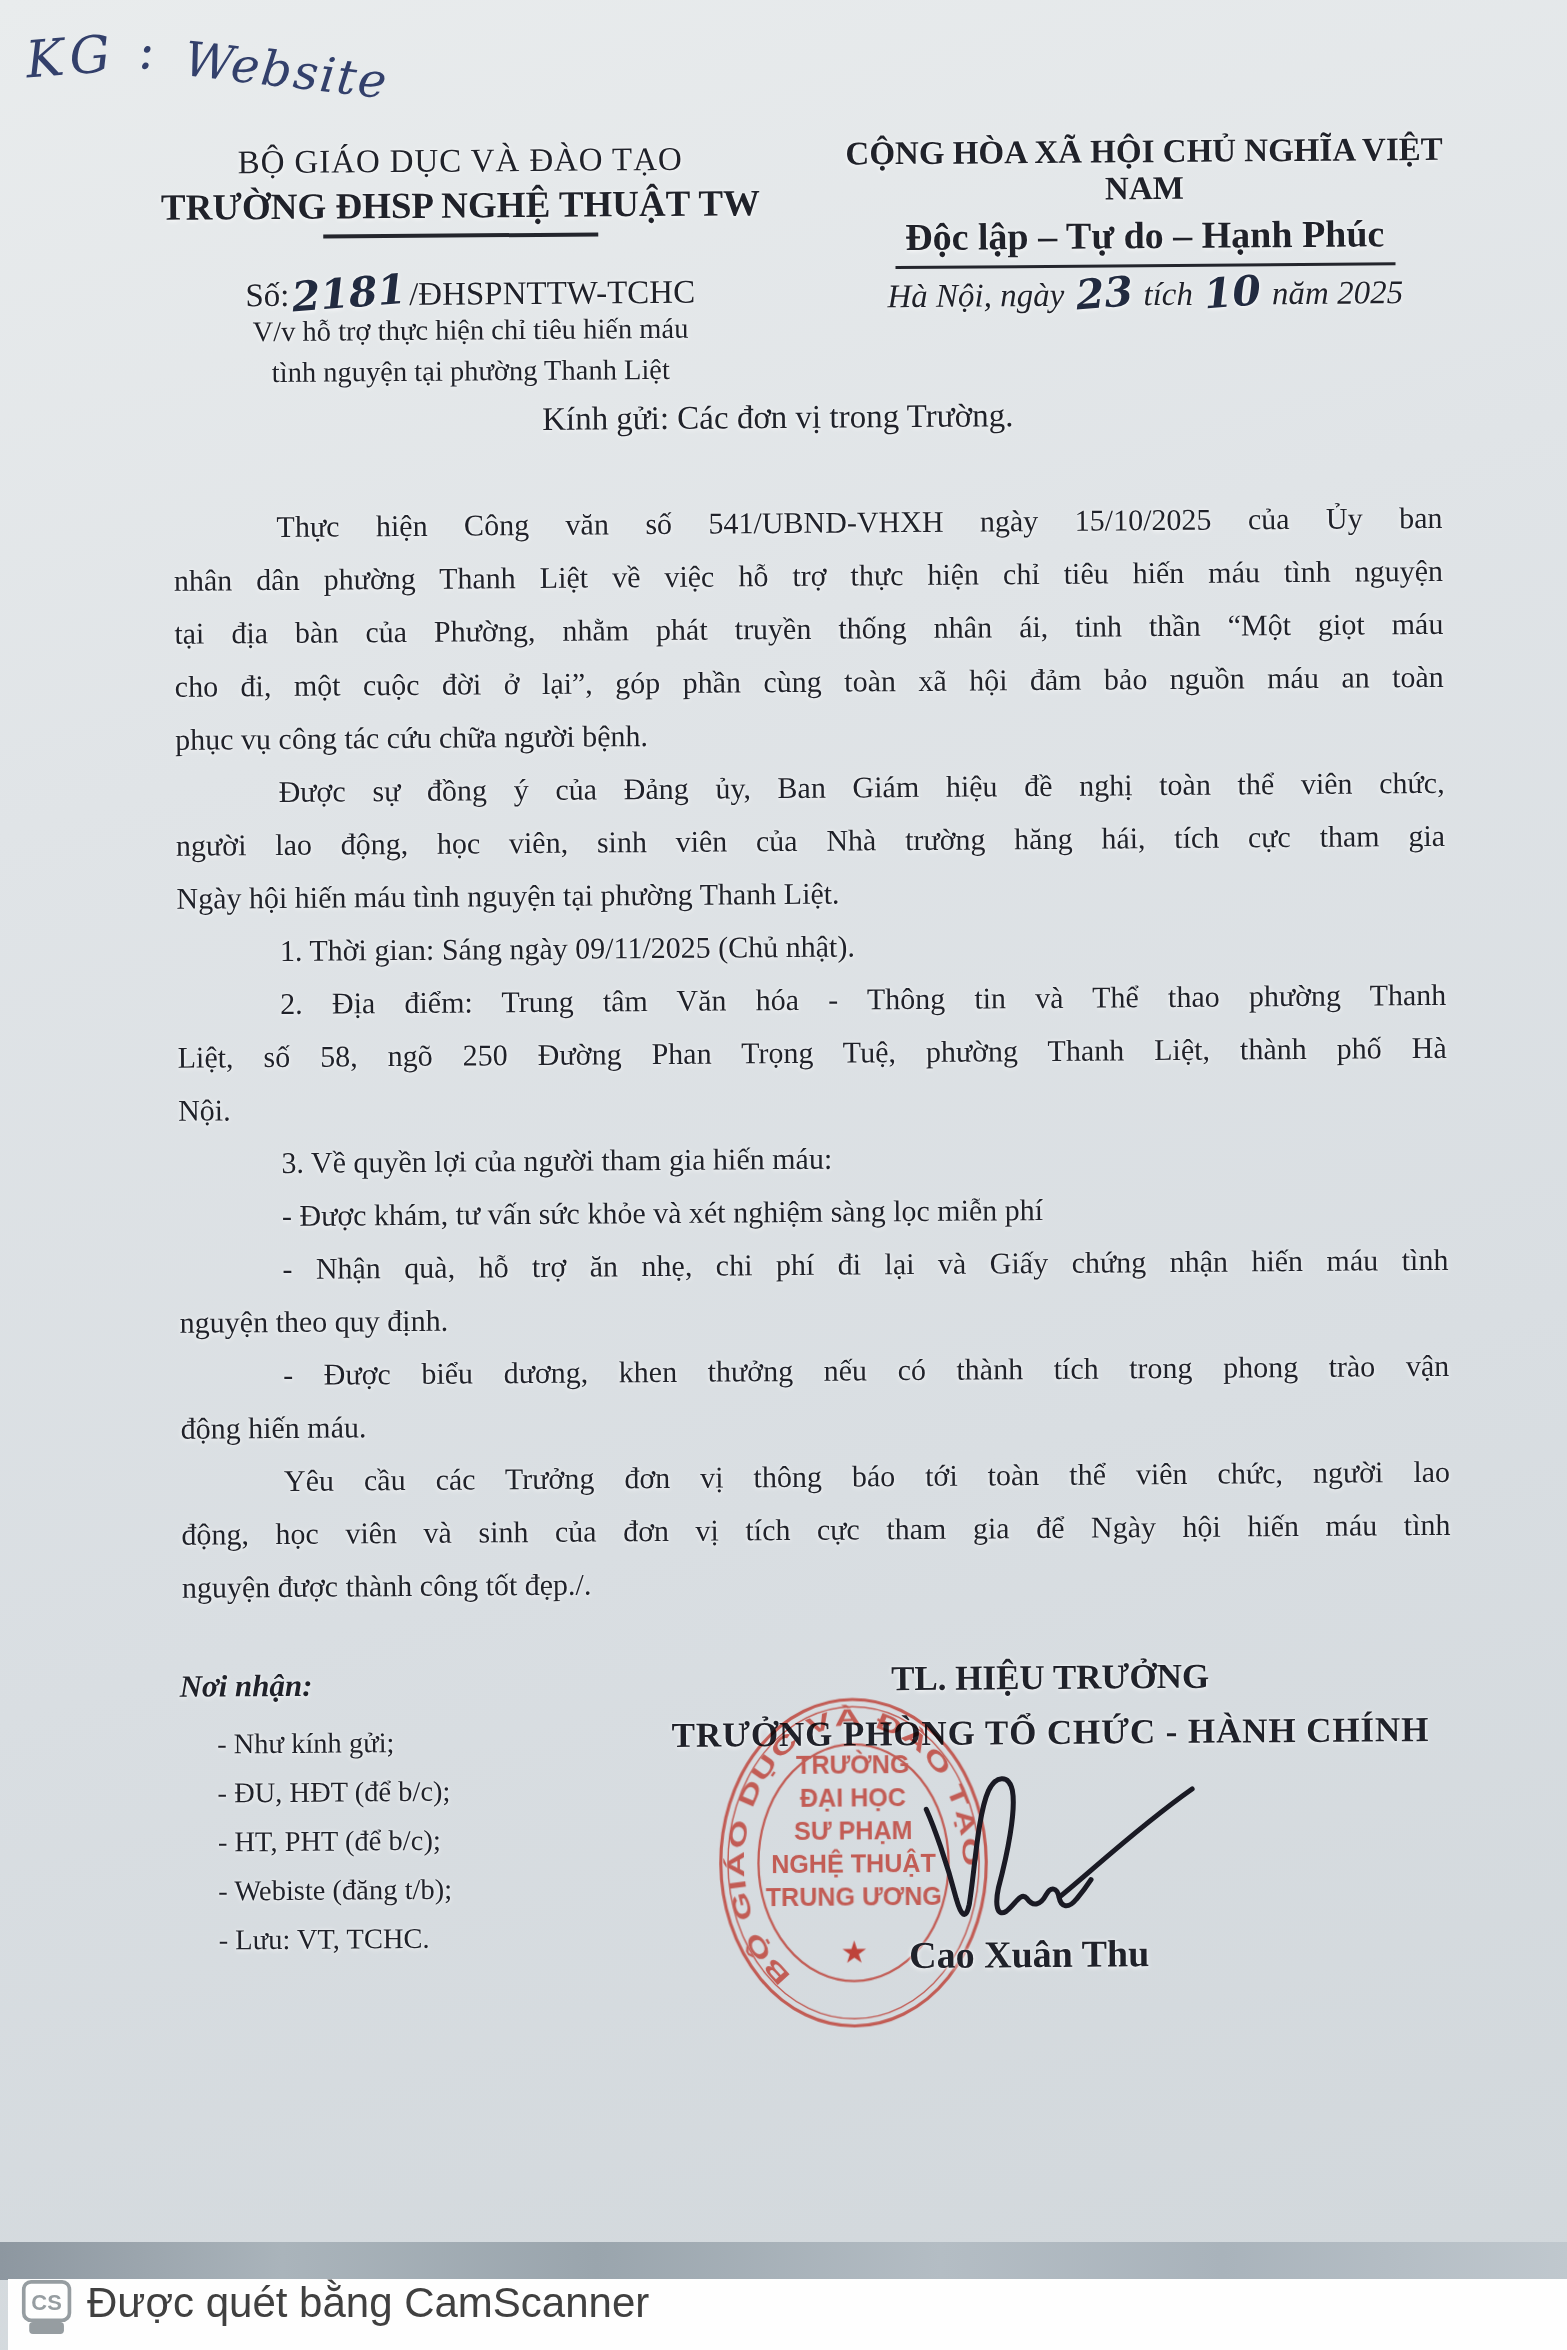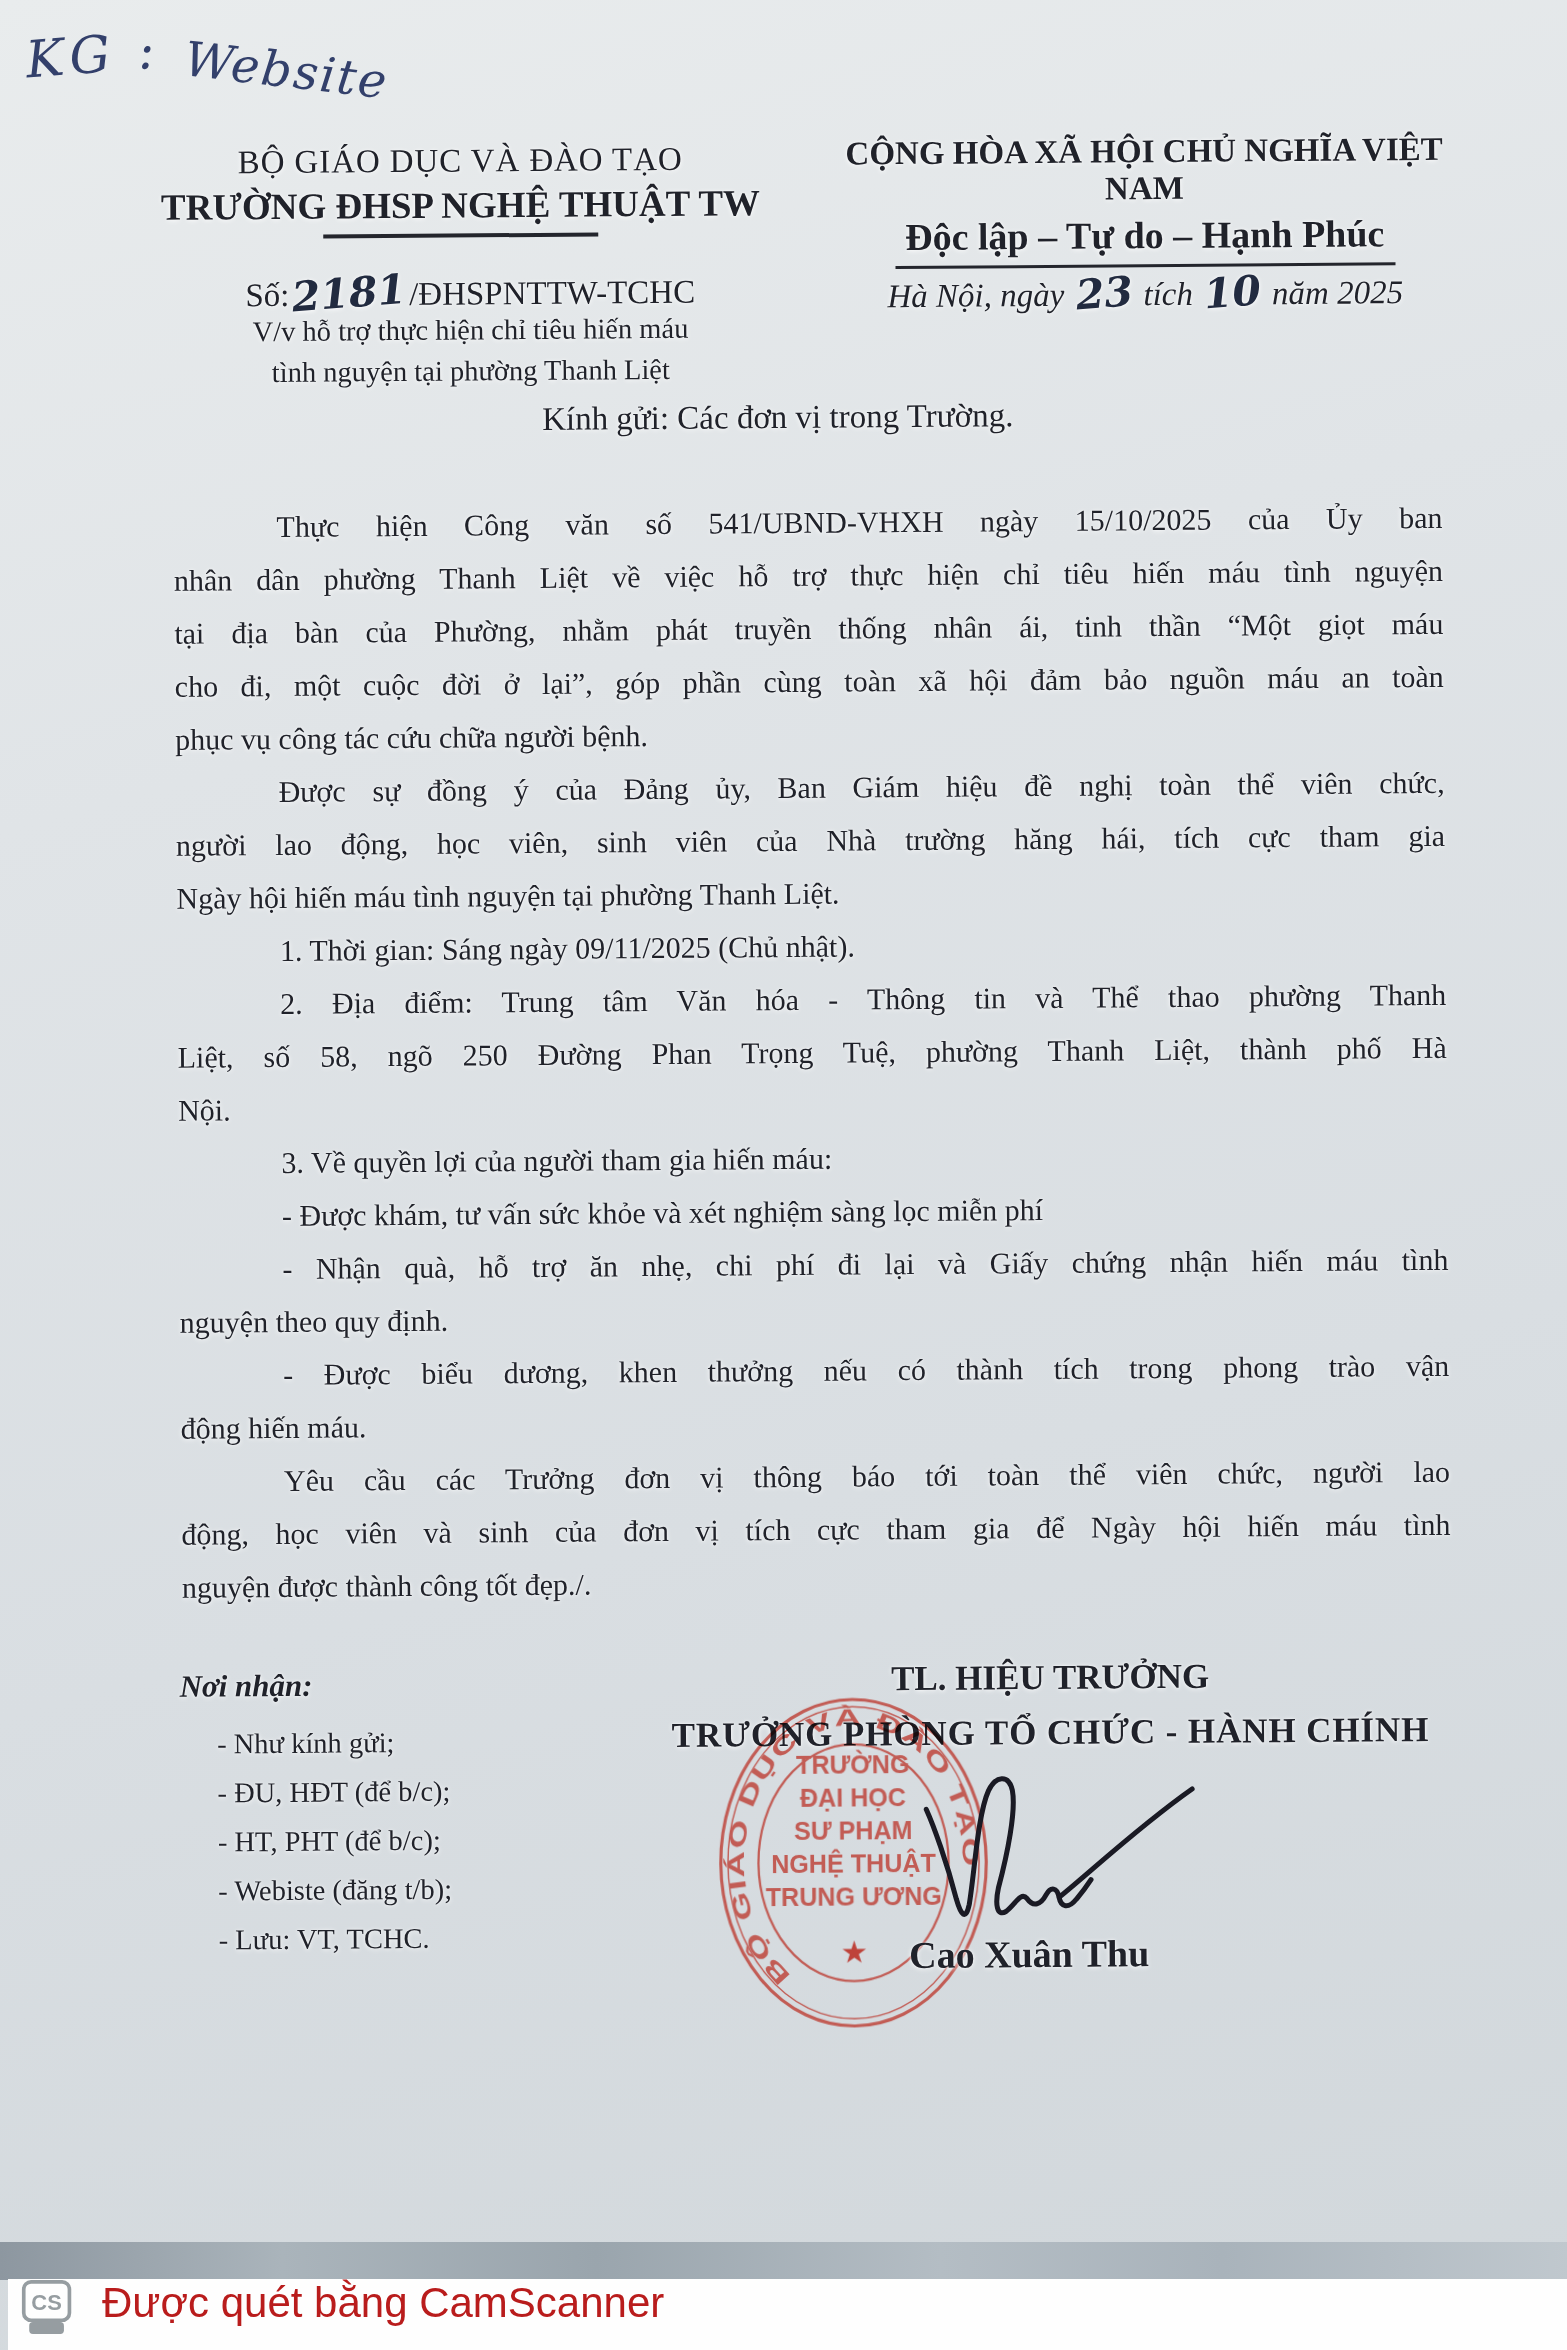--- a/index.html
+++ b/index.html
@@ -60,21 +60,21 @@
   .stamp{position:absolute;left:705px;top:1692px;width:287px;height:347px;opacity:.88;
          mix-blend-mode:multiply;filter:blur(0.3px);}
   .sig-scribble{position:absolute;left:905px;top:1772px;width:303px;height:188px;}
 
   
   .edge-band{position:absolute;left:0;top:2242px;width:1568px;height:38px;
     background:linear-gradient(to right,#8d97a0 0%,#aab4bb 18%,#9aa5ad 38%,#b4bdc4 60%,#a9b3bb 78%,#c0c8ce 100%);}
   .wm-bar{position:absolute;left:8px;top:2279px;width:1568px;height:72px;background:#fefefe;
           display:flex;align-items:flex-start;}
   .wm-icon{margin-left:13px;width:53px;height:57px;flex:0 0 auto;}
-  .wm-text{margin-left:28px;font-family:"Liberation Sans",sans-serif;font-size:42px;color:#b91c1c;}
+  .wm-text{margin-left:13px;font-family:"Liberation Sans",sans-serif;font-size:42px;color:#404040;}
 </style>
 </head>
 <body>
 
 <div id="page">
   <div class="tilt">
 
     <div class="hand-note">
       <span class="kg">KG :</span>
       <span class="website">Website</span>

